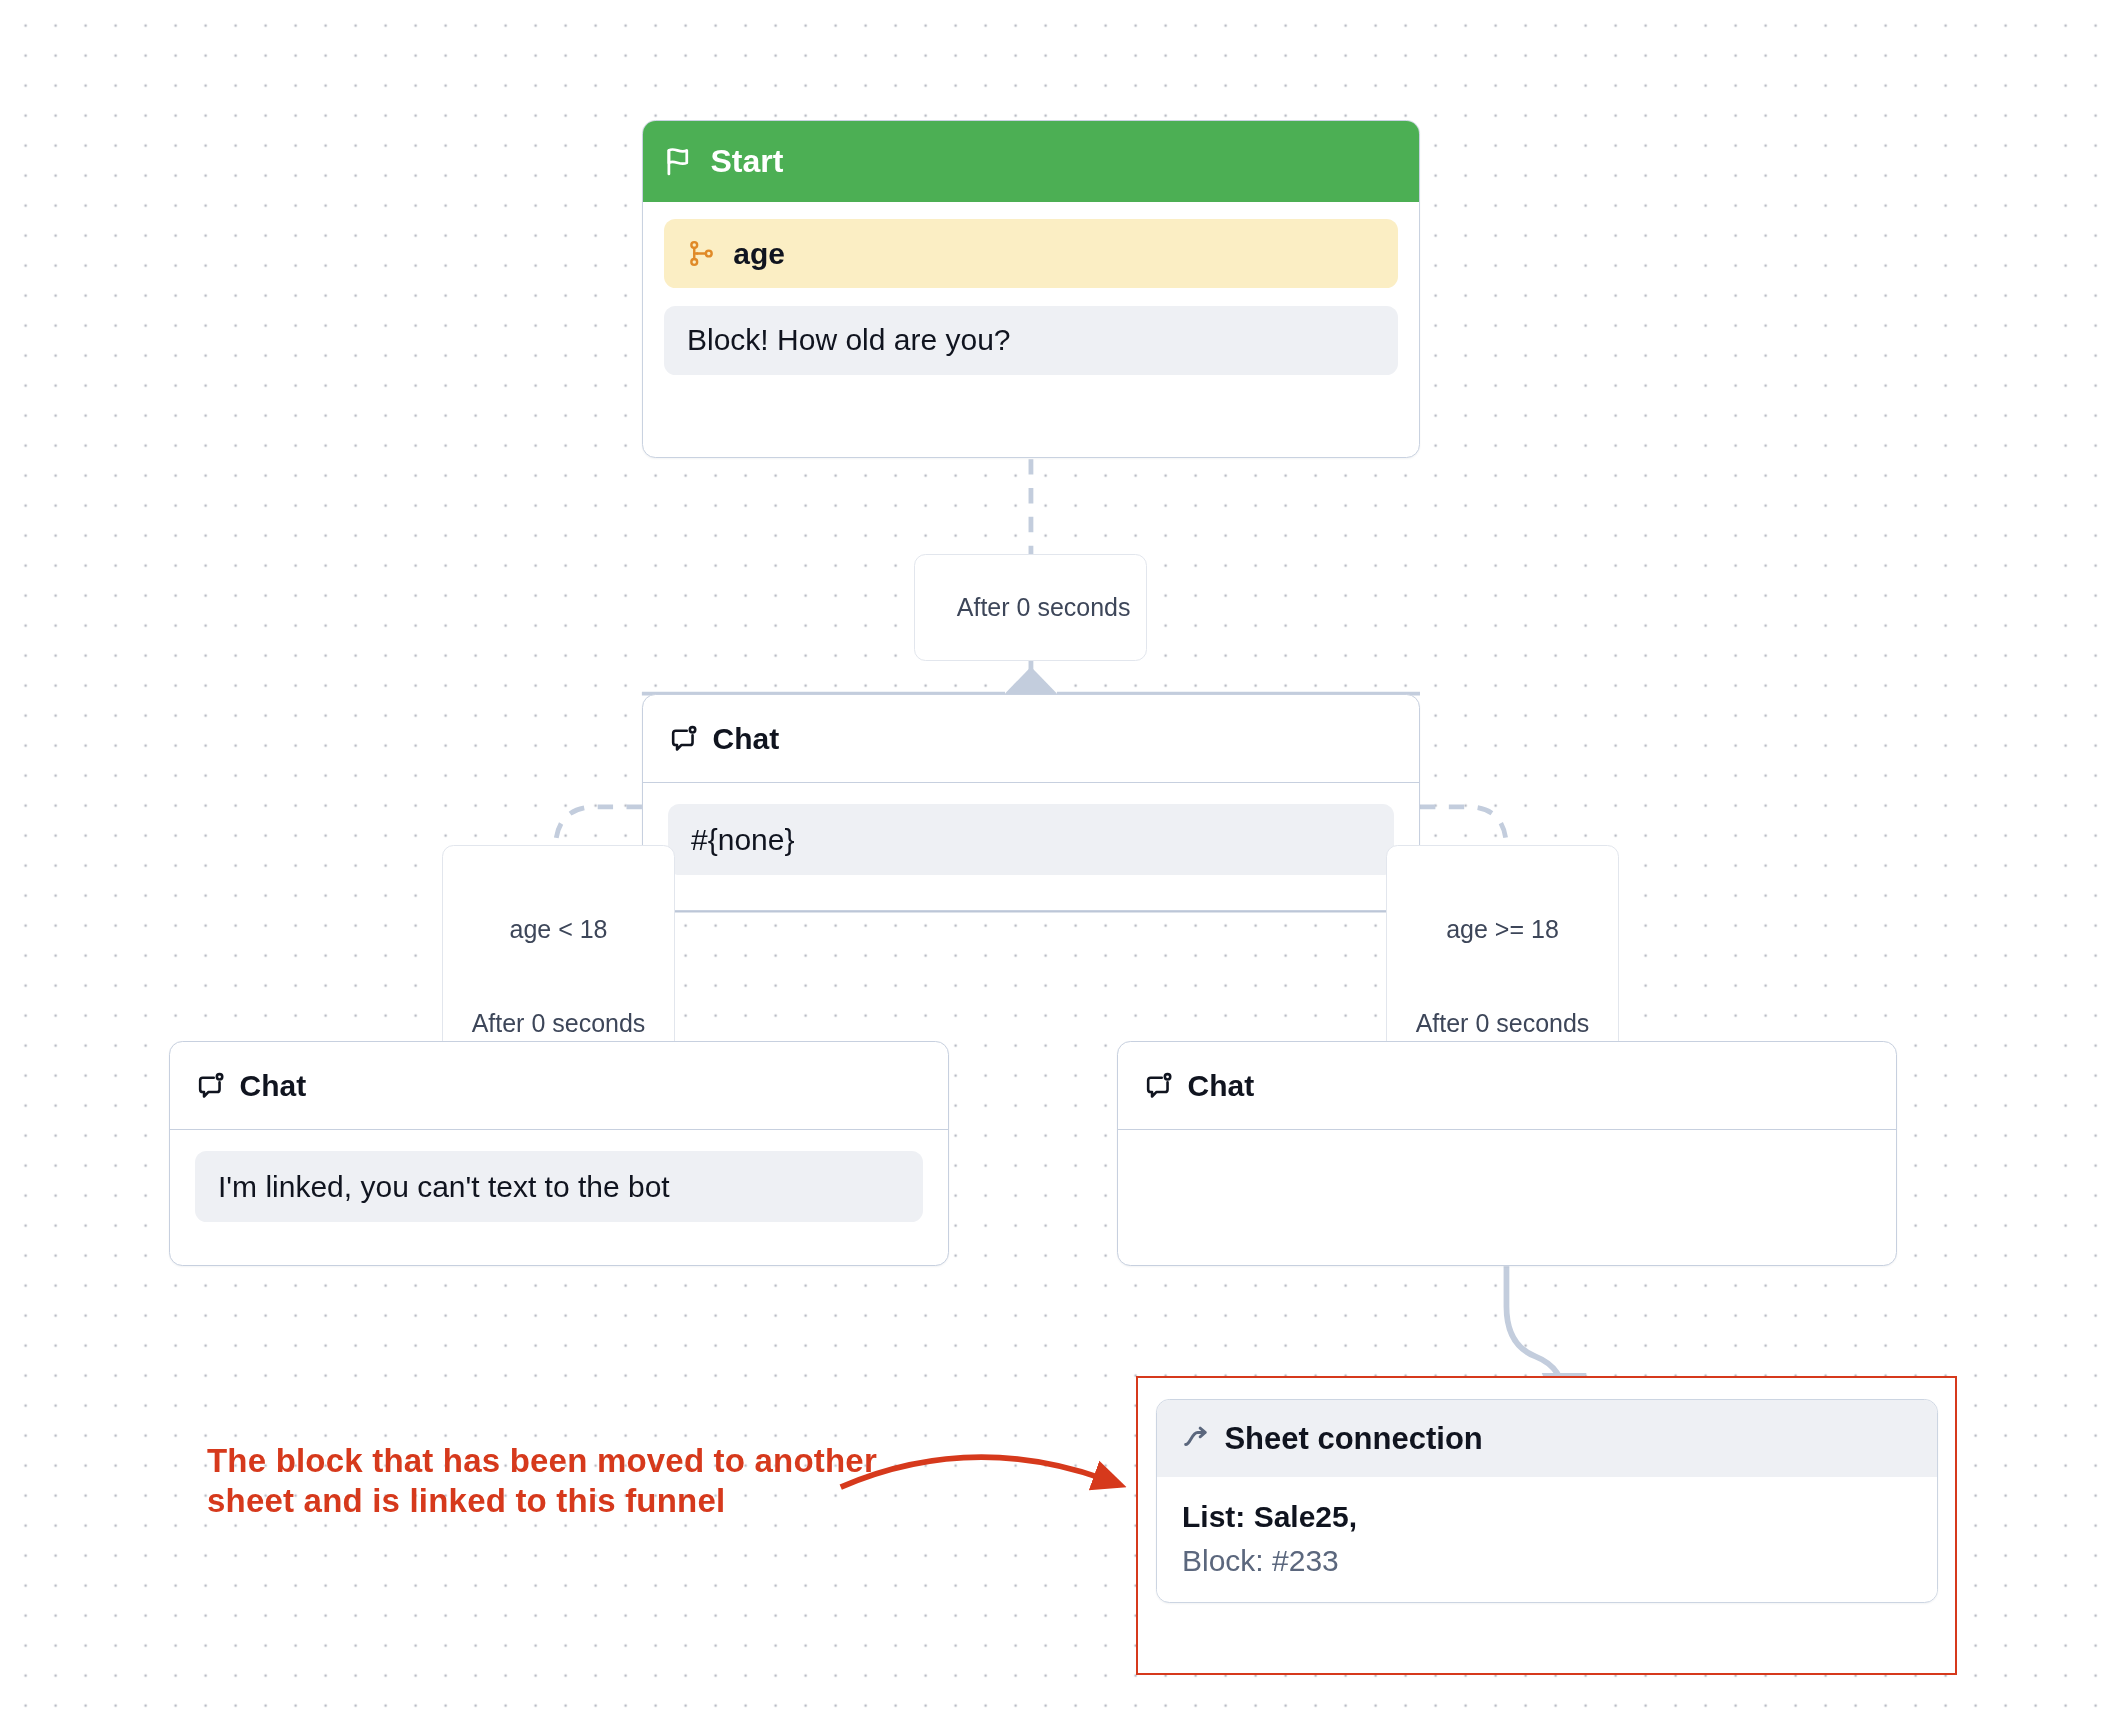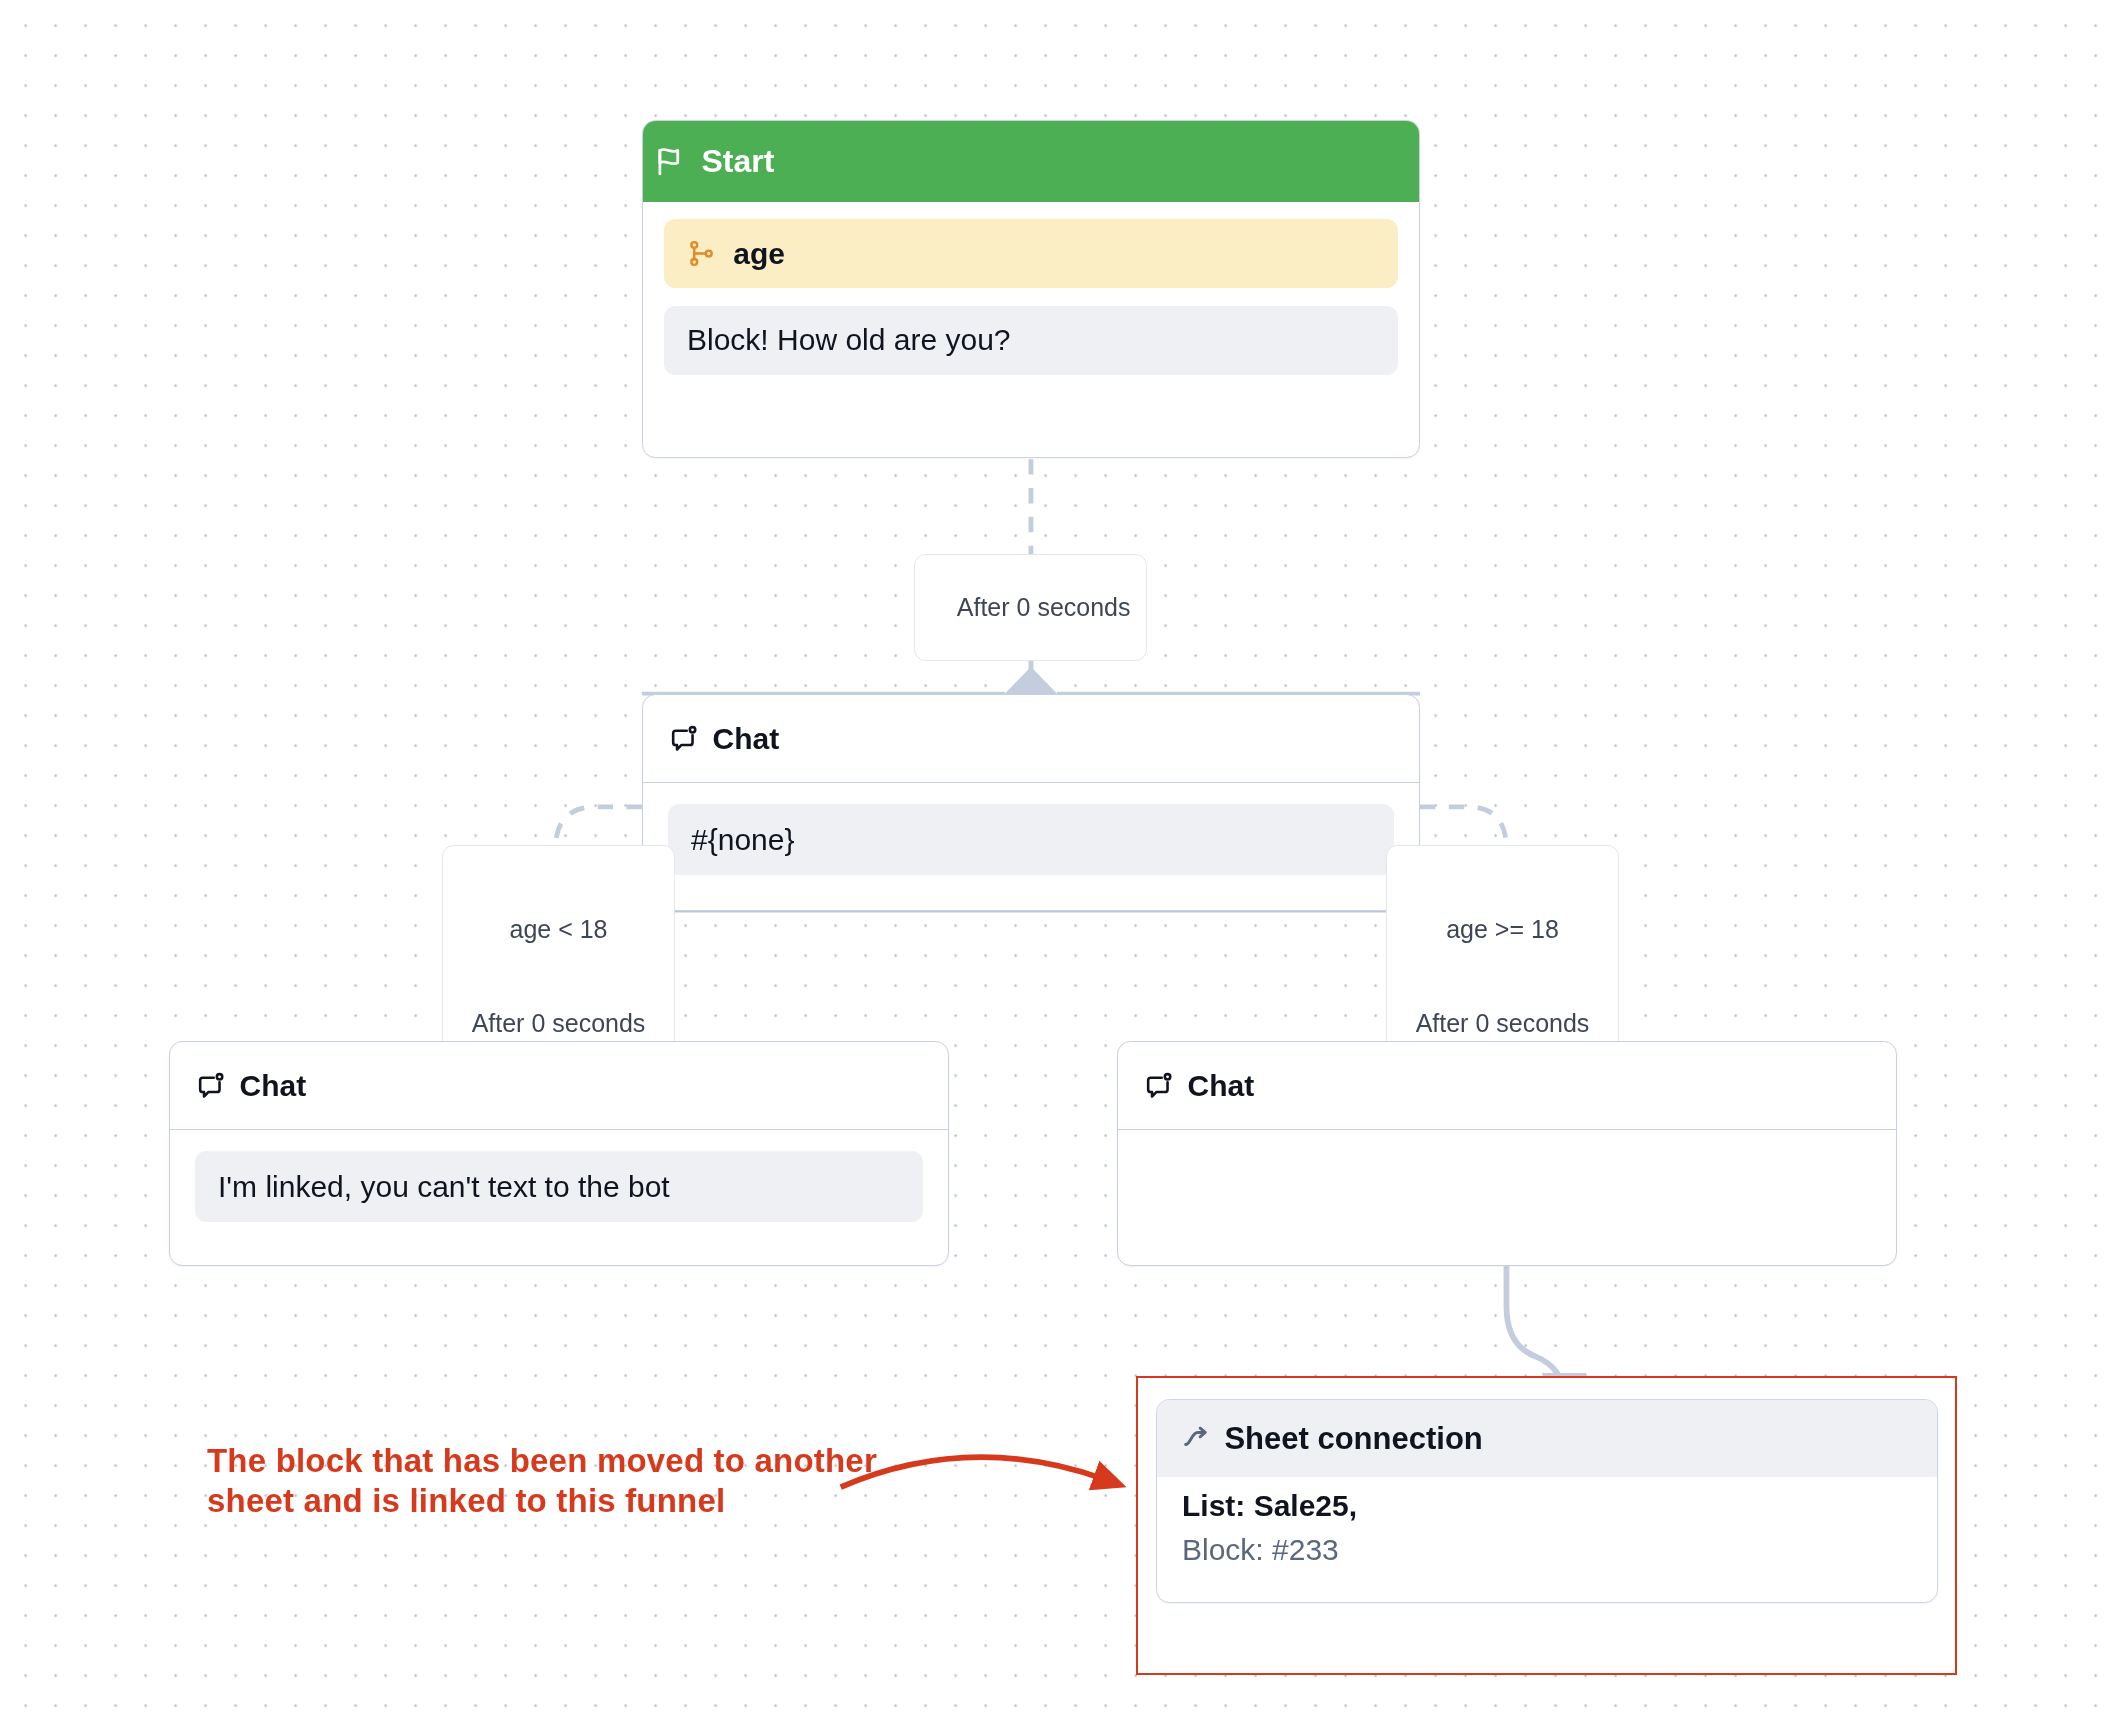--- a/index.html
+++ b/index.html
@@ -59,21 +59,21 @@
     border-color: #c9d2e0;
     overflow: hidden;
   }
   .start-header {
     background: #4caf54;
     color: #ffffff;
     height: 81px;
     display: flex;
     align-items: center;
     gap: 15.4px;
-    padding: 0 10px;
+    padding: 0 19px;
     box-sizing: border-box;
     font-size: 32px;
     font-weight: 700;
   }
   .start-body {
     padding: 17.3px 21px 21px 21px;
     background: #ffffff;
   }
   .pill-var {
     display: flex;
@@ -143,21 +143,21 @@
     gap: 13.4px;
     height: 77px;
     padding: 0 25px;
     box-sizing: border-box;
     background: #eef0f4;
     font-size: 31px;
     font-weight: 700;
     color: #10141f;
   }
   .sheet-body {
-    padding: 12px 25px;
+    padding: 23px 25px;
     background: #ffffff;
   }
   .sheet-line-1 {
     font-size: 30px;
     font-weight: 700;
     color: #10141f;
     margin-bottom: 9.6px;
   }
   .sheet-line-2 {
     font-size: 30px;

